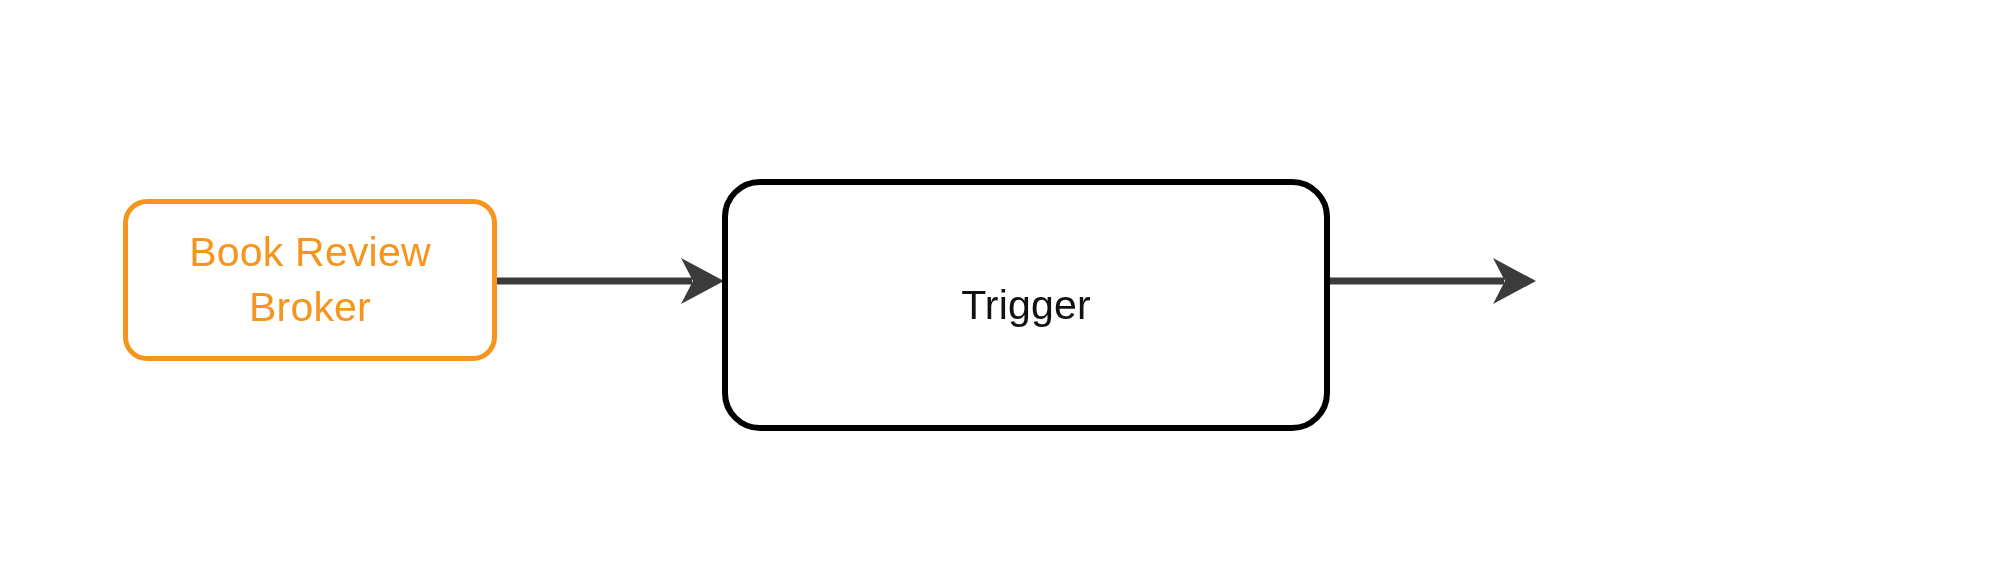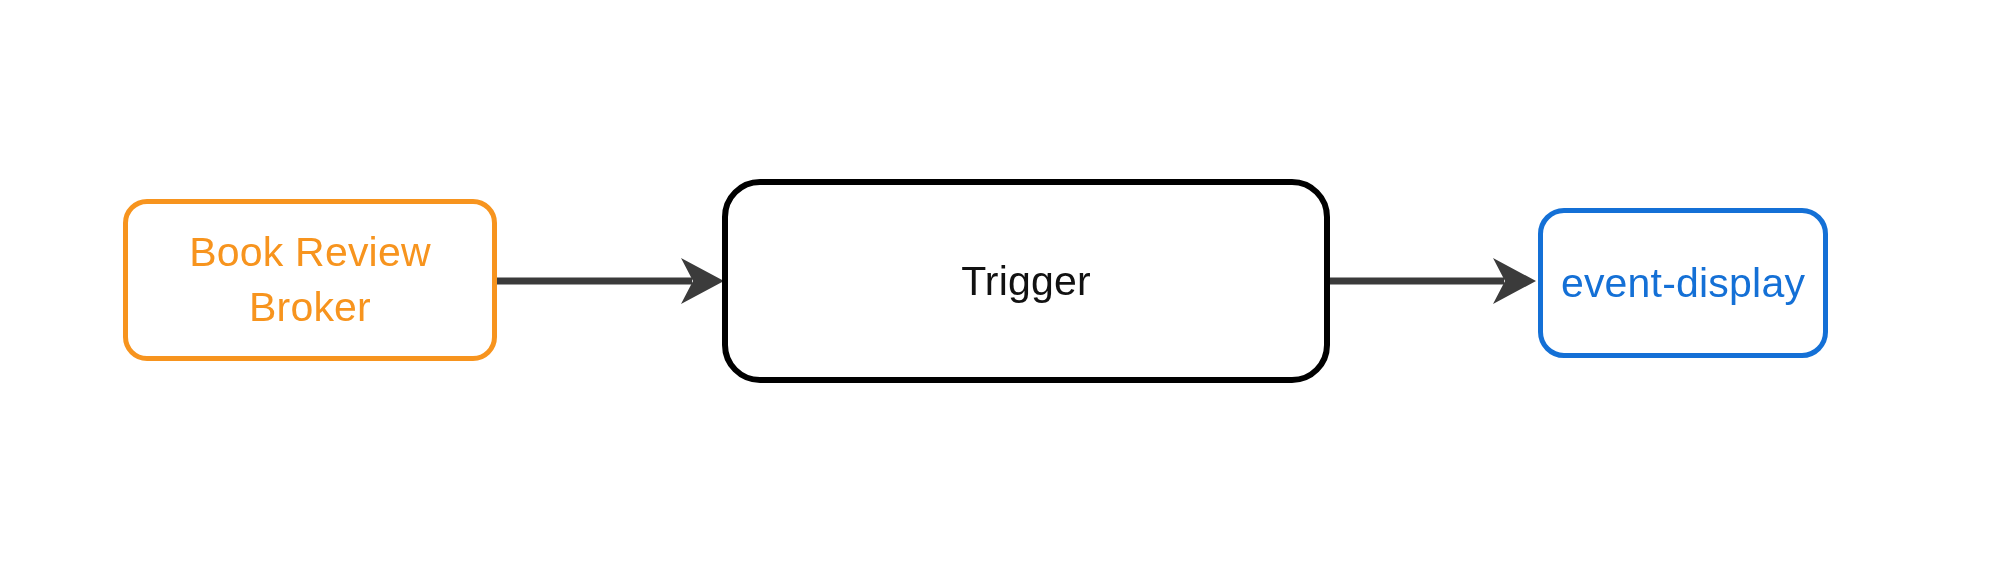--- a/index.html
+++ b/index.html
@@ -34,21 +34,21 @@
     width: 374px;
     height: 162px;
     border: 5px solid #F7941E;
     border-radius: 24px;
     color: #F7941E;
   }
   .node-trigger {
     left: 722px;
     top: 179px;
     width: 608px;
-    height: 204px;
+    height: 252px;
     border: 6px solid #000000;
     border-radius: 38px;
     color: #111111;
   }
   .node-event-display {
     left: 1538px;
     top: 208px;
     width: 290px;
     height: 150px;
     border: 5px solid #1470D6;
@@ -91,17 +91,14 @@
 
   <div class="node node-broker" style="border-color: rgb(247, 148, 30); color: rgb(247, 148, 30);">
     <span>Book Review</span>
     <span>Broker</span>
   </div>
 
   <div class="node node-trigger" style="border-color: rgb(0, 0, 0); color: rgb(17, 17, 17);">
     <span>Trigger</span>
   </div>
 
-  <div class="node node-event-display" style="border-color: rgb(20, 112, 214); color: rgb(20, 112, 214);">
-    <span>event-display</span>
-  </div>
 
 </div>
 
 </body></html>

